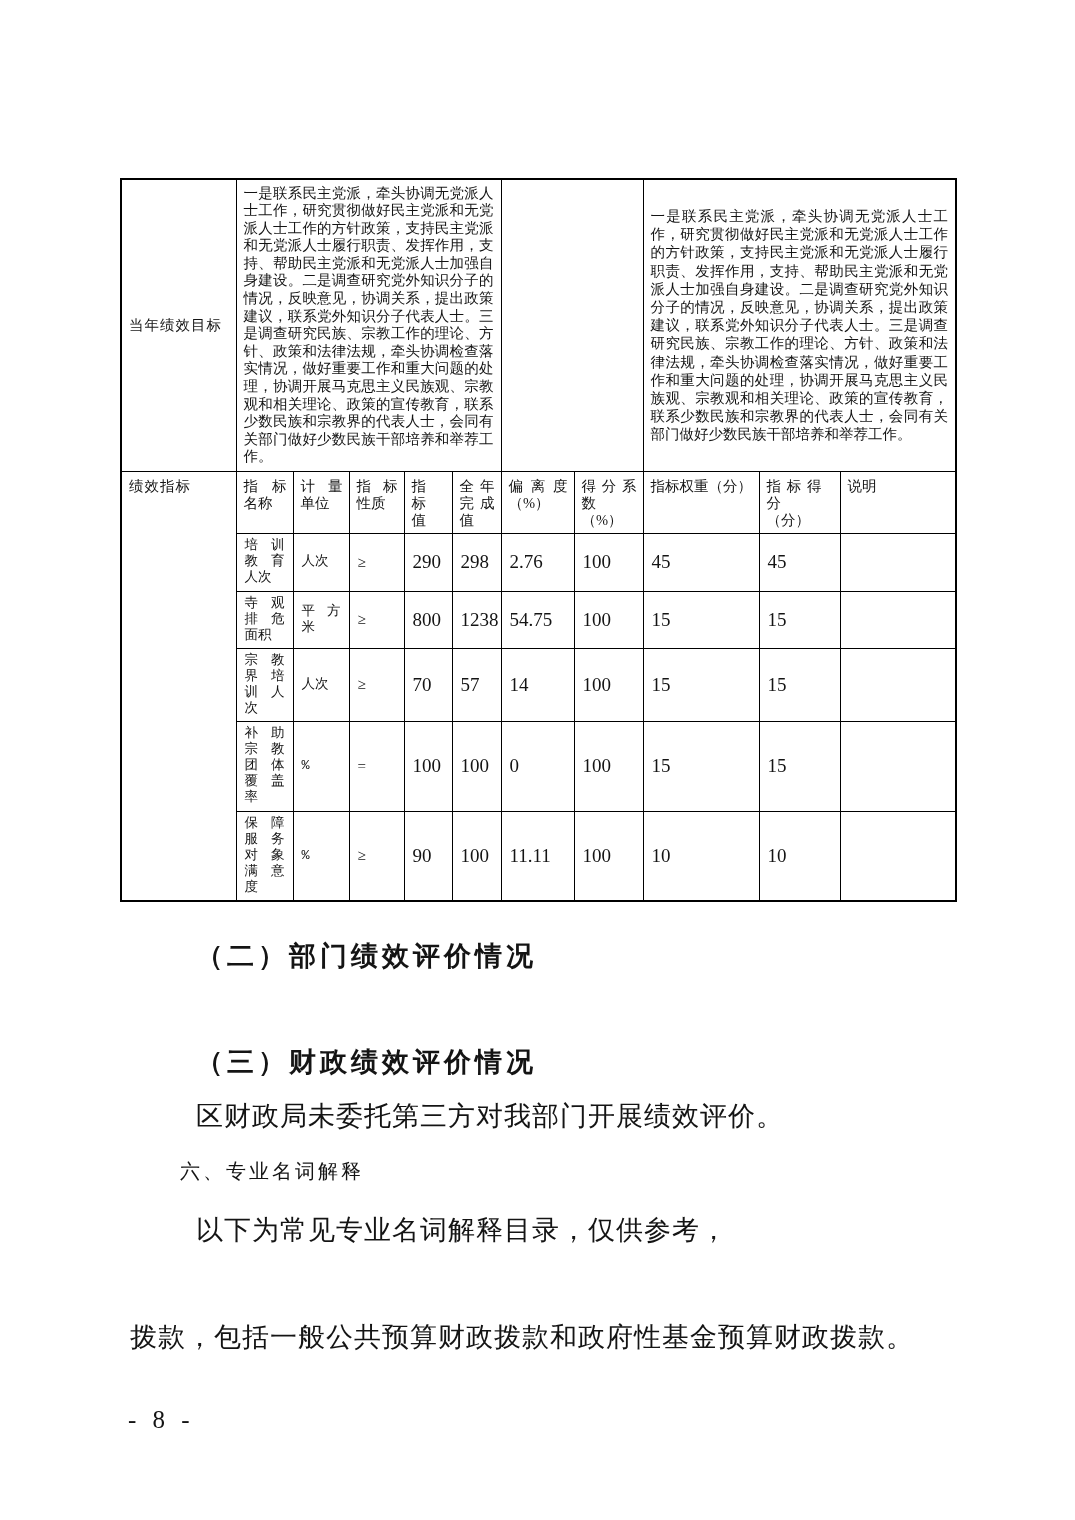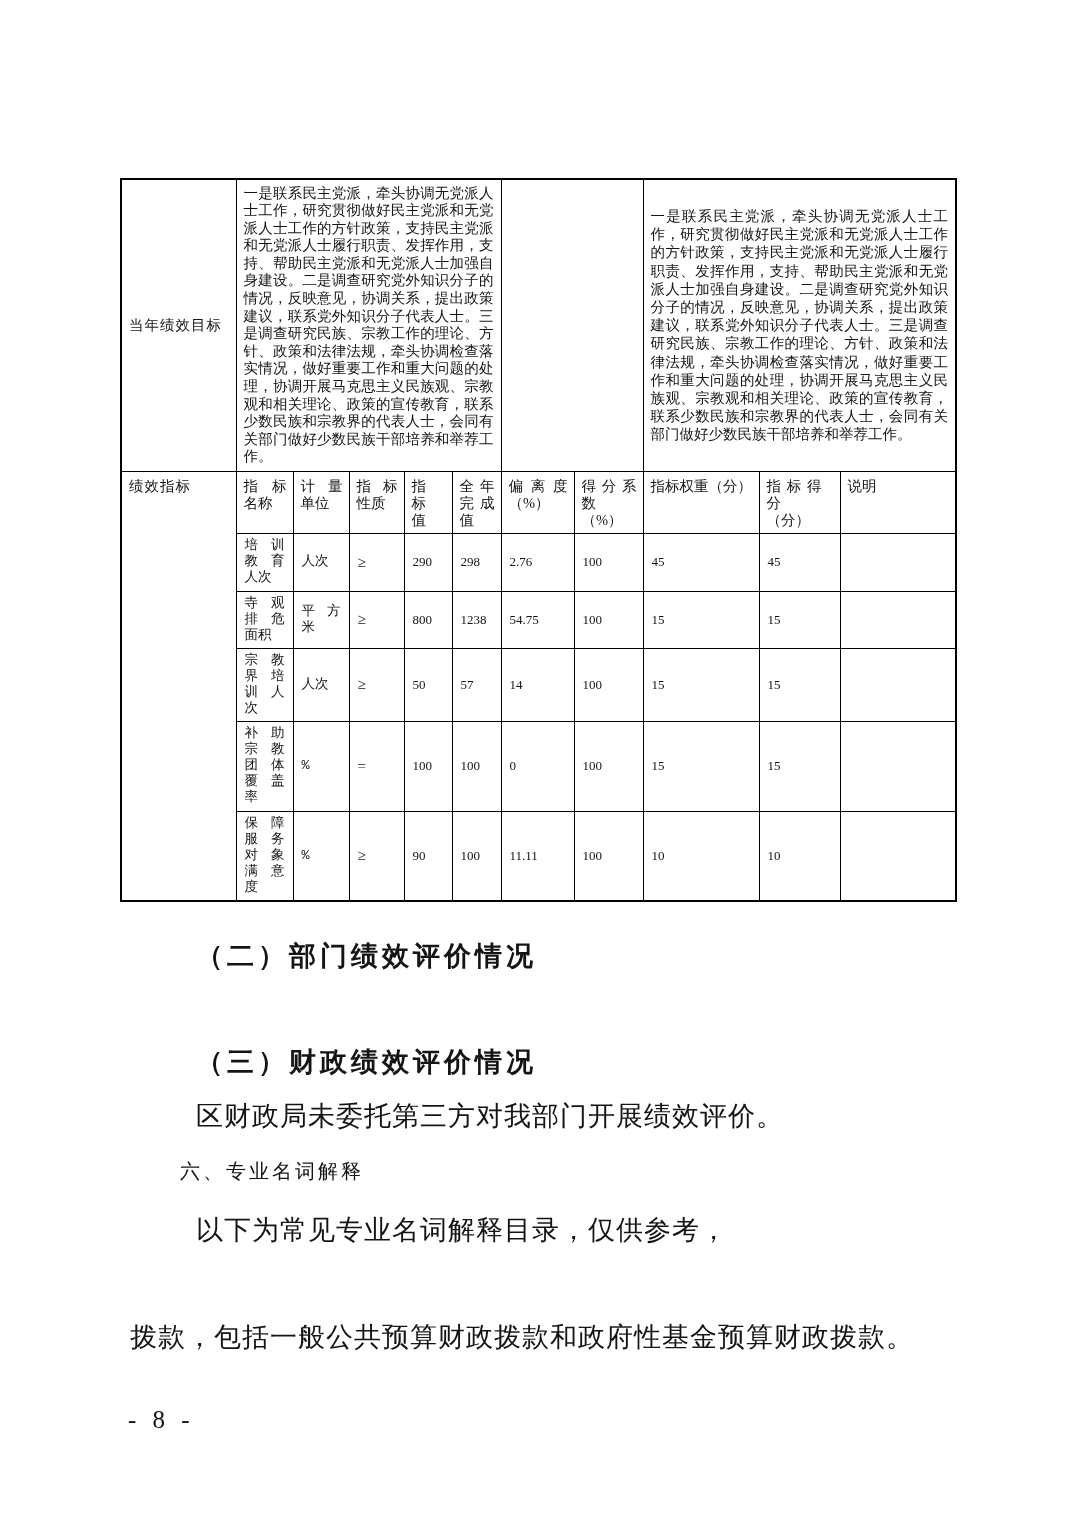--- a/index.html
+++ b/index.html
@@ -52,21 +52,21 @@
   }
   tr.hdr td.pad-r { padding-right: 18px; }
   tr.irow td.name, tr.irow td.unit {
     font-size: 13.5px;
     line-height: 16px;
     text-align: justify;
     padding: 4px 8px;
     font-family: Liberation Mono, monospace;
   }
   tr.irow td.nat { font-size: 15px; padding: 4px 6px 4px 8px; }
-  tr.irow td.num { font-size: 13px; padding: 4px 4px 4px 8px; }
+  tr.irow td.num { font-size: 19px; padding: 4px 4px 4px 8px; }
   tr.irow td.note { }
 
   
   .tblock { position: absolute; left: 196px; white-space: nowrap; }
   .h-serif {
     font-weight: bold;
     font-size: 27px;
     letter-spacing: 4px;
     font-family: Liberation Sans, sans-serif;
   }
@@ -156,21 +156,21 @@
         <td class="num">100</td>
         <td class="num">15</td>
         <td class="num">15</td>
         <td class="note"></td>
       </tr>
 
       <tr class="irow" style="height:65px">
         <td class="name">宗教界培训人次</td>
         <td class="unit">人次</td>
         <td class="nat">≥</td>
-        <td class="num">50</td>
+        <td class="num">70</td>
         <td class="num">57</td>
         <td class="num">14</td>
         <td class="num">100</td>
         <td class="num">15</td>
         <td class="num">15</td>
         <td class="note"></td>
       </tr>
 
       <tr class="irow" style="height:90px">
         <td class="name">补助宗教团体覆盖率</td>

